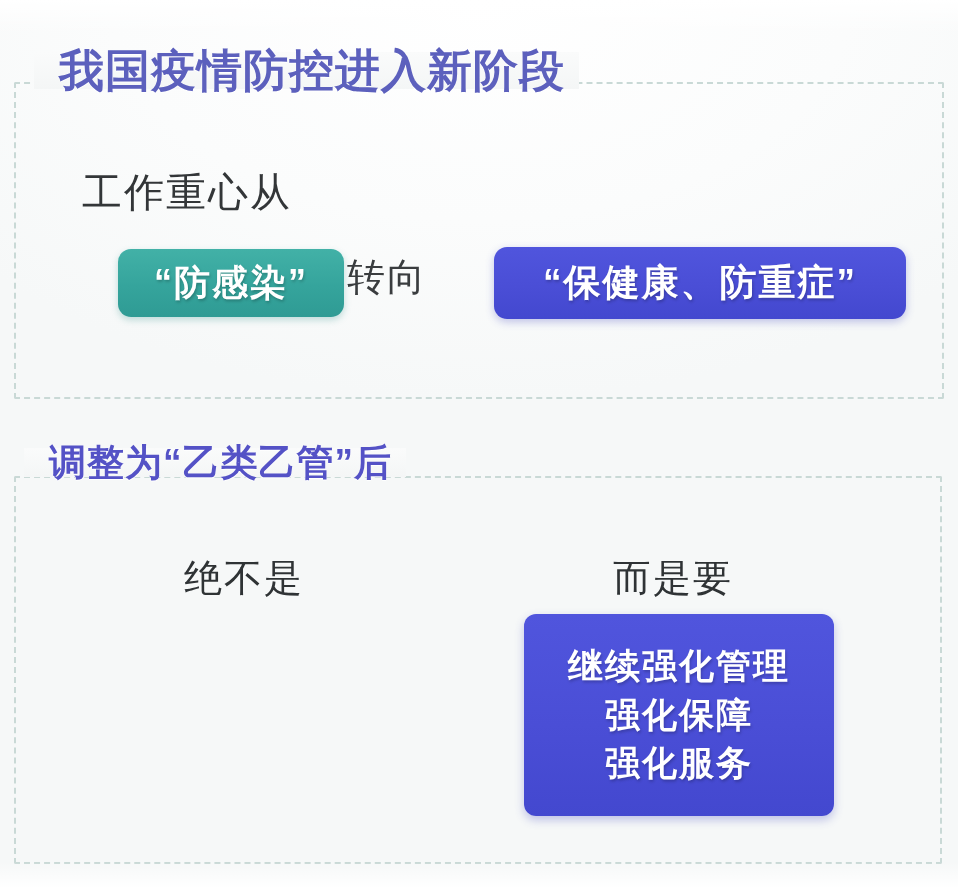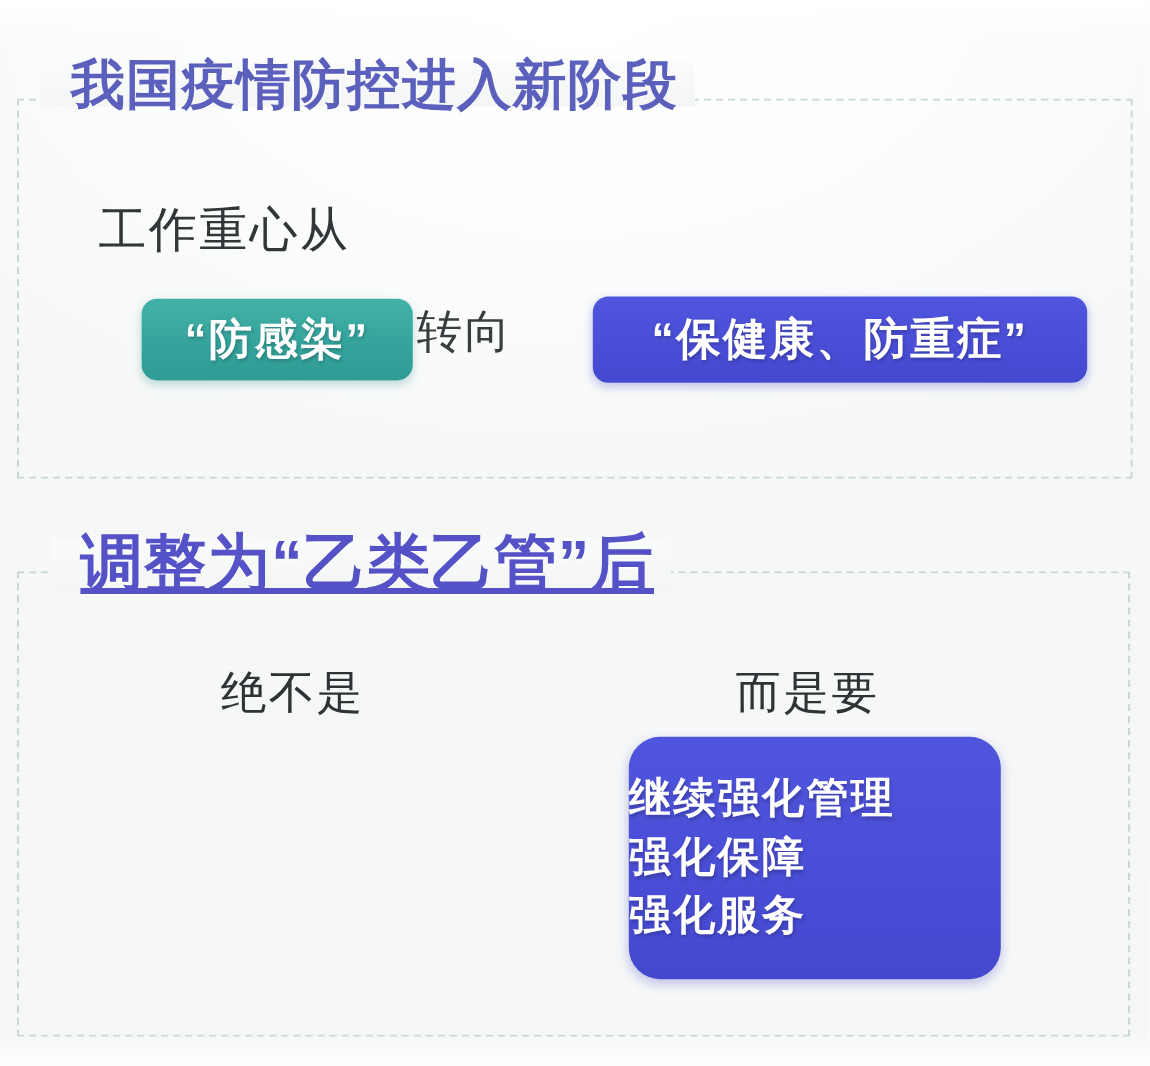--- a/index.html
+++ b/index.html
@@ -86,26 +86,25 @@
   }
 
   #heading-one {
     left: 48px;
     top: 48px;
     font-size: 45px;
     color: #5c60bd;
     text-shadow: 0 1px 0 rgba(255,255,255,0.9);
   }
   #heading-two {
-    left: 56px;
+    left: 38px;
     top: 444px;
-    font-size: 52px;
+    font-size: 37px;
     color: #5452c6;
     text-shadow: 0 1px 0 rgba(255,255,255,0.9);
-    text-decoration: underline;
   }
 
   
   #lead-line {
     position: absolute;
     left: 82px;
     top: 172px;
     font-size: 40px;
     color: #333638;
     letter-spacing: 2px;
@@ -188,24 +187,25 @@
     border-radius: 13px;
     font-size: 36px;
   }
 
   #box-positive {
     position: absolute;
     left: 524px;
     top: 614px;
     width: 310px;
     height: 202px;
-    border-radius: 26px;
+    border-radius: 12px;
     box-sizing: border-box;
     display: flex;
     flex-direction: column;
+    align-items: center;
     justify-content: center;
     gap: 4px;
     background: linear-gradient(180deg, #5055dd 0%, #4a4ed6 55%, #4348cf 100%);
     box-shadow: 0 4px 10px rgba(60,65,190,0.30);
   }
   #box-positive .line {
     color: #ffffff;
     font-weight: bold;
     font-size: 35px;
     letter-spacing: 2px;

